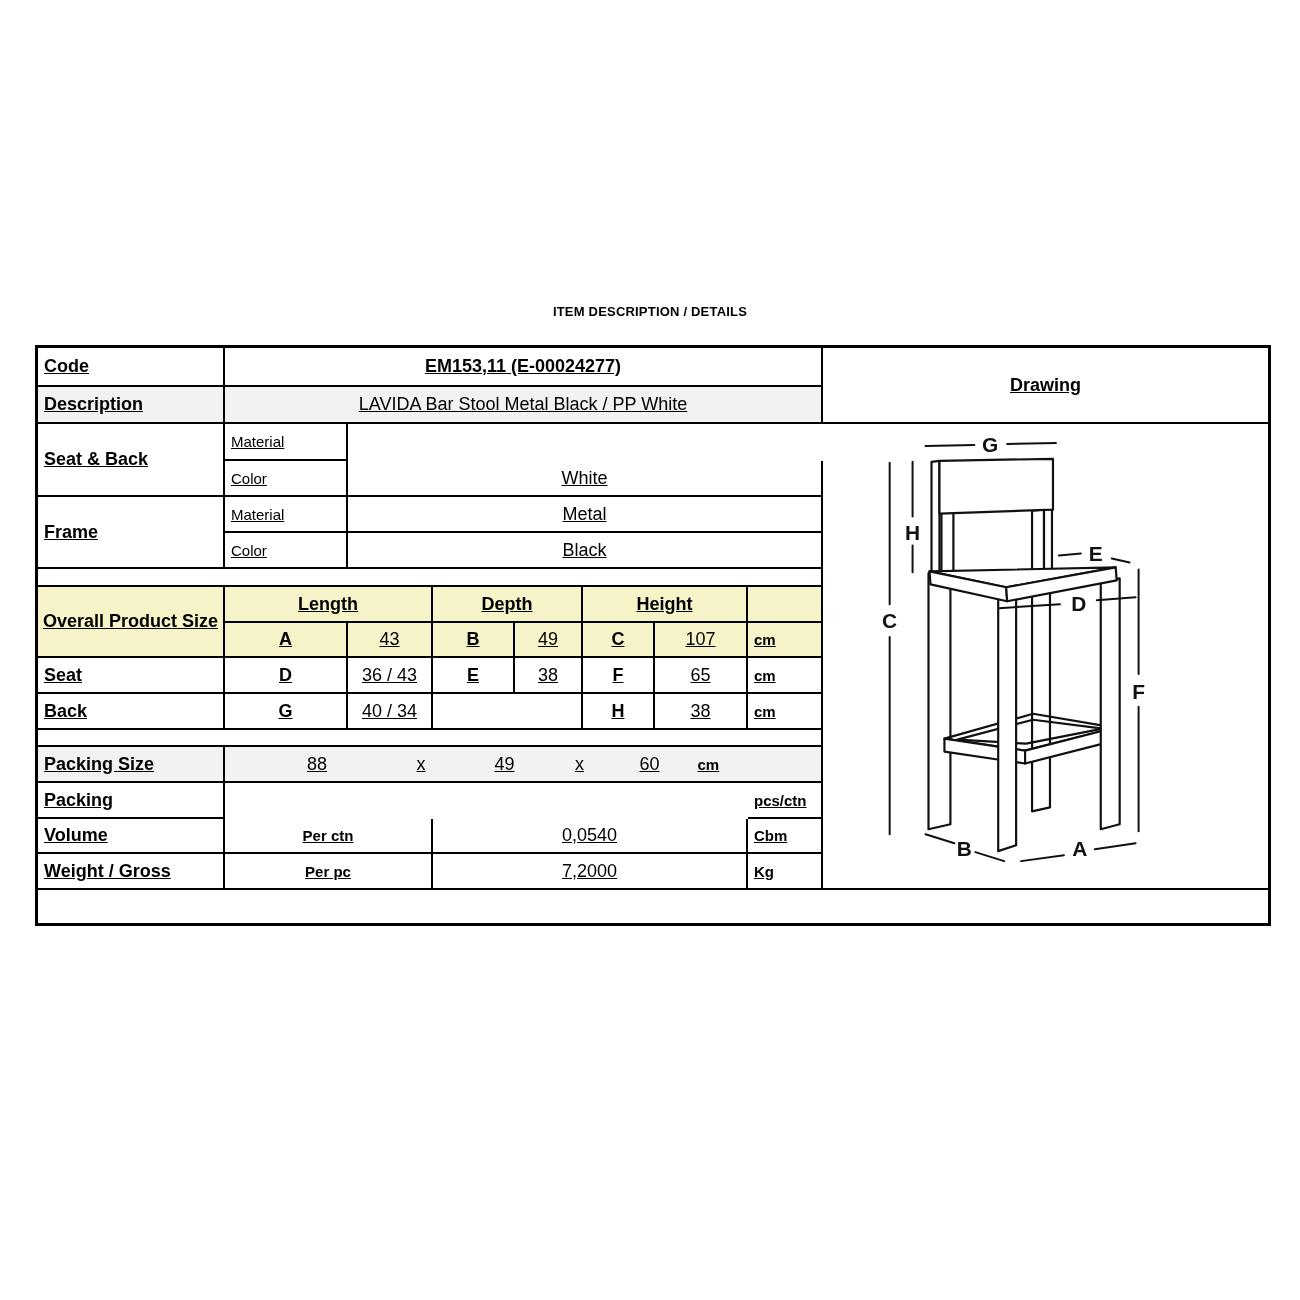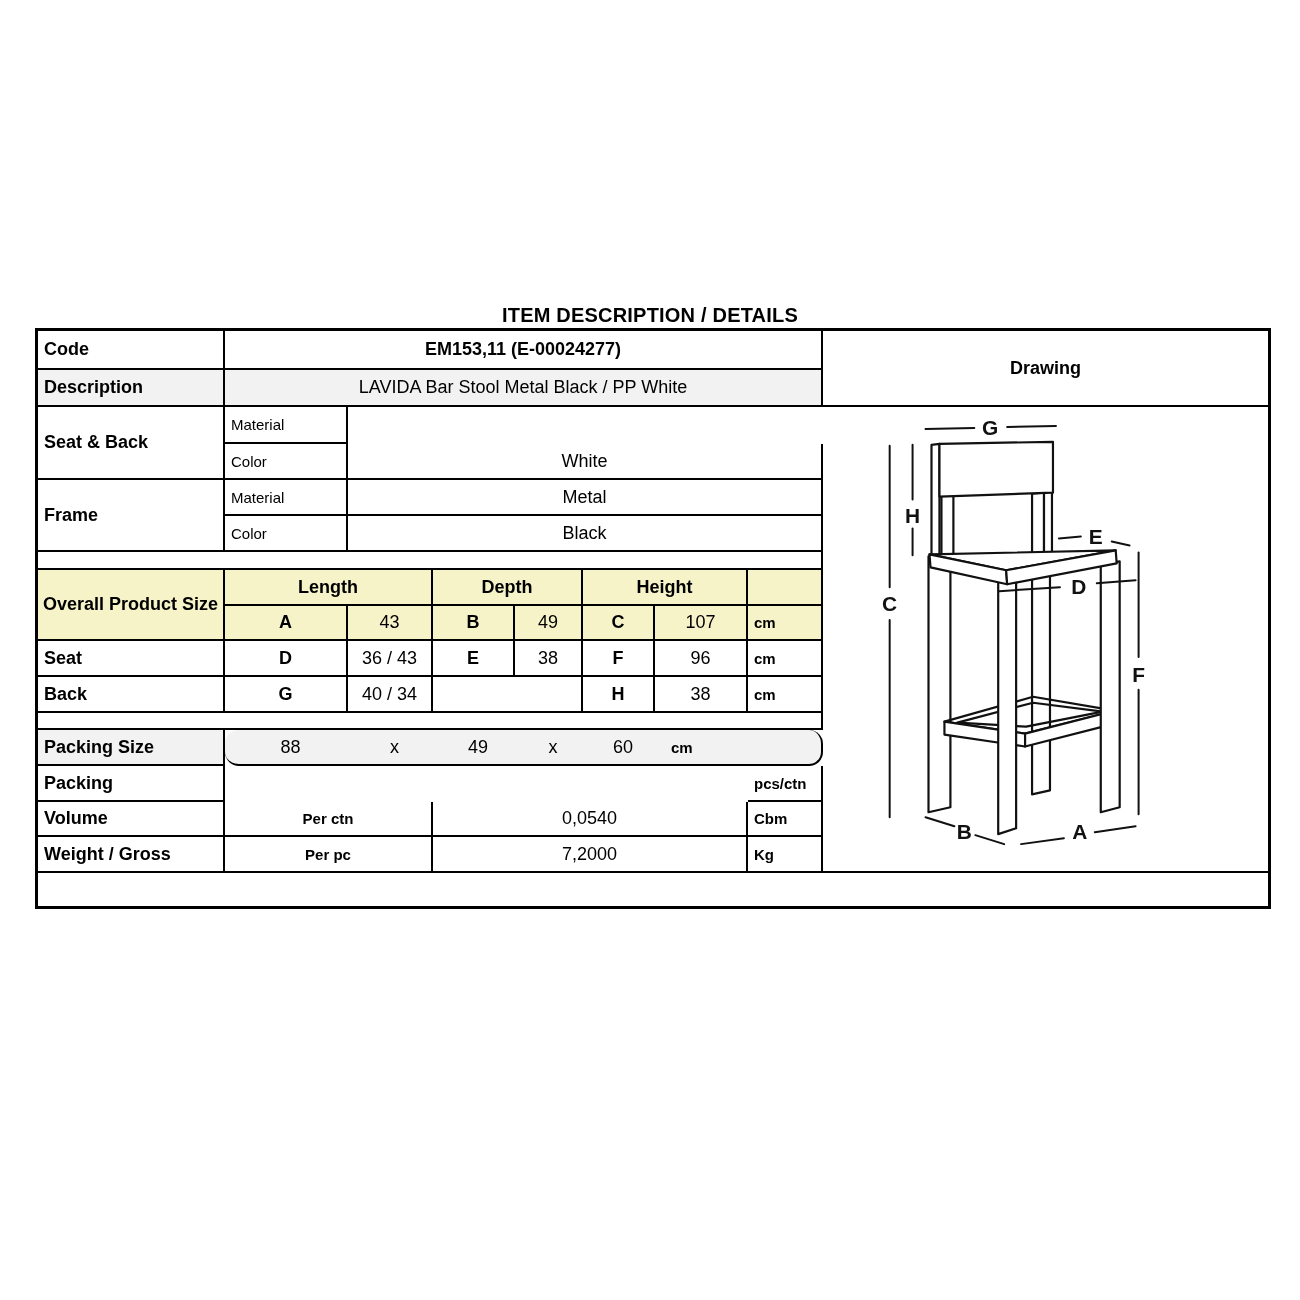--- a/index.html
+++ b/index.html
@@ -1,23 +1,23 @@
 <!DOCTYPE html>
 <html><head>
 <meta charset="utf-8">
 <style>
   html,body{margin:0;padding:0;background:#fff;}
   .page{position:relative;width:1300px;height:1300px;background:#fff;
         font-family:"Liberation Sans",sans-serif;color:#000;}
   .doc-title{position:absolute;top:304px;left:35px;width:1230px;text-align:center;
-             font-size:20px;font-weight:bold;letter-spacing:.2px;}
-  .spec-table{position:absolute;left:35px;top:328px;width:1230px;height:575px;
+             font-size:13px;font-weight:bold;letter-spacing:.2px;}
+  .spec-table{position:absolute;left:35px;top:345px;width:1230px;height:575px;
               border:3px solid #000;box-sizing:content-box;display:grid;
               grid-template-columns:187px 123px 85px 82px 68px 72px 93px 75px 445px;
-              grid-template-rows:39px 37px 37px 36px 36px 36px 18px 36px 35px 36px 36px 17px 36px 36px 35px 36px 33px;}
+              grid-template-rows:39px 37px 37px 36px 36px 36px 18px 36px 35px 36px 36px 17px 36px 36px 35px 36px 33px;text-decoration:underline;}
   .cell{border-right:2px solid #000;border-bottom:2px solid #000;display:flex;
         align-items:center;justify-content:center;font-size:18px;font-weight:bold;
         box-sizing:border-box;overflow:hidden;}
   .left{justify-content:flex-start;padding-left:6px;text-align:left;}
   .reg{font-weight:normal;}
   .sm{font-size:15px;}
   .bg-gray{background:#f2f2f2;}
   .bg-yellow{background:#f6f3c9;text-align:center;}
   .no-r{border-right:none;}
   .no-b{border-bottom:none;}
@@ -112,35 +112,35 @@
     <div class="cell bg-yellow" style="grid-area:9/6/10/7">C</div>
     <div class="cell bg-yellow reg" style="grid-area:9/7/10/8">107</div>
     <div class="cell bg-yellow left sm" style="grid-area:9/8/10/9">cm</div>
 
     <div class="cell left" style="grid-area:10/1/11/2">Seat</div>
     <div class="cell" style="grid-area:10/2/11/3">D</div>
     <div class="cell reg" style="grid-area:10/3/11/4">36 / 43</div>
     <div class="cell" style="grid-area:10/4/11/5">E</div>
     <div class="cell reg" style="grid-area:10/5/11/6">38</div>
     <div class="cell" style="grid-area:10/6/11/7">F</div>
-    <div class="cell reg" style="grid-area:10/7/11/8">96</div>
+    <div class="cell reg" style="grid-area:10/7/11/8">65</div>
     <div class="cell left sm" style="grid-area:10/8/11/9">cm</div>
 
     <div class="cell left" style="grid-area:11/1/12/2">Back</div>
     <div class="cell" style="grid-area:11/2/12/3">G</div>
     <div class="cell reg" style="grid-area:11/3/12/4">40 / 34</div>
     <div class="cell" style="grid-area:11/4/12/6"></div>
     <div class="cell" style="grid-area:11/6/12/7">H</div>
     <div class="cell reg" style="grid-area:11/7/12/8">38</div>
     <div class="cell left sm" style="grid-area:11/8/12/9">cm</div>
 
     <div class="cell" style="grid-area:12/1/13/9"></div>
 
     <div class="cell left bg-gray" style="grid-area:13/1/14/2">Packing Size</div>
-    <div class="cell bg-gray reg" style="grid-area:13/2/14/9;justify-content:flex-start;padding:4px;border-radius:14px;">
+    <div class="cell bg-gray reg" style="grid-area:13/2/14/9;justify-content:center;padding:4px;">
       <span class="ps-span" style="width:123px">88</span>
       <span class="ps-span" style="width:85px">x</span>
       <span class="ps-span" style="width:82px">49</span>
       <span class="ps-span" style="width:68px">x</span>
       <span class="ps-span" style="width:72px">60</span>
       <span class="ps-span sm" style="width:93px;justify-content:flex-start;padding-left:12px;font-weight:bold;">cm</span>
     </div>
 
     <div class="cell left" style="grid-area:14/1/15/2">Packing</div>
     <div class="cell left sm" style="grid-area:14/8/15/9">pcs/ctn</div>

